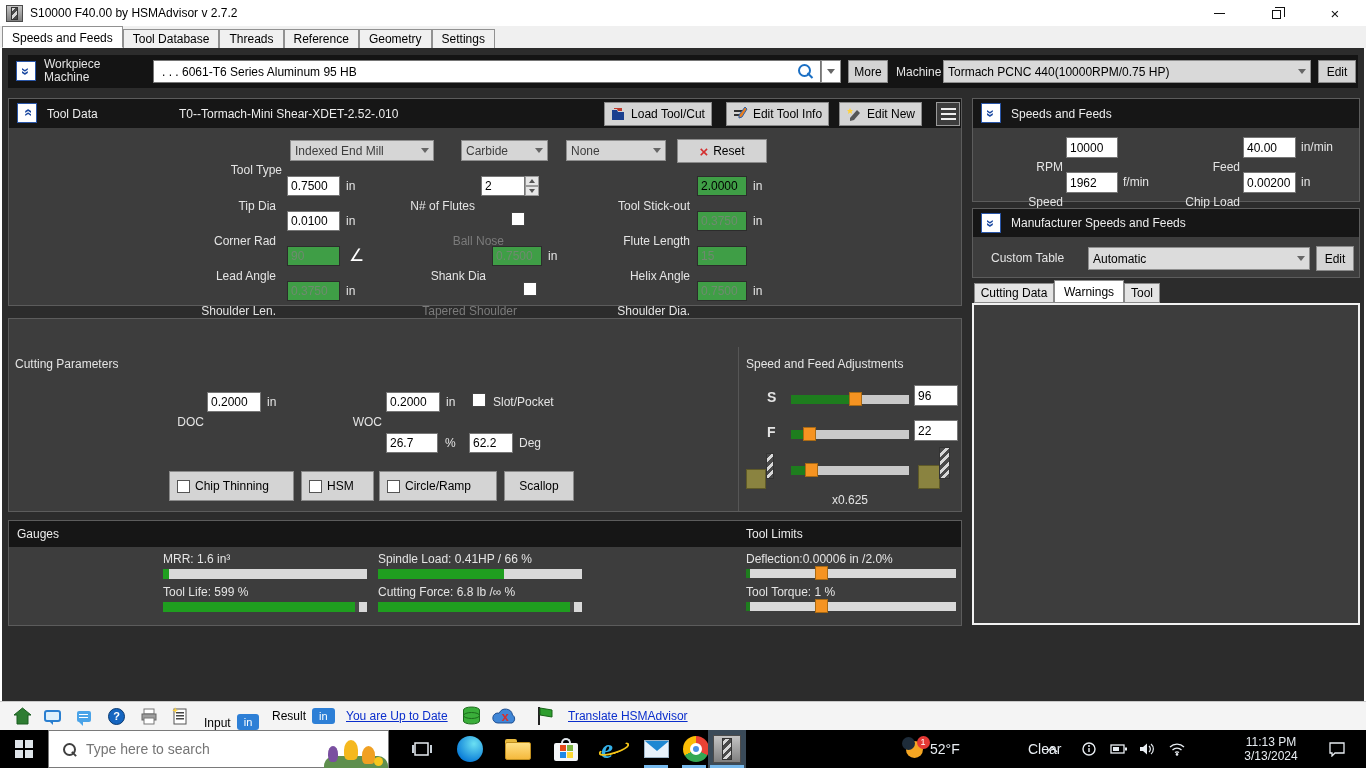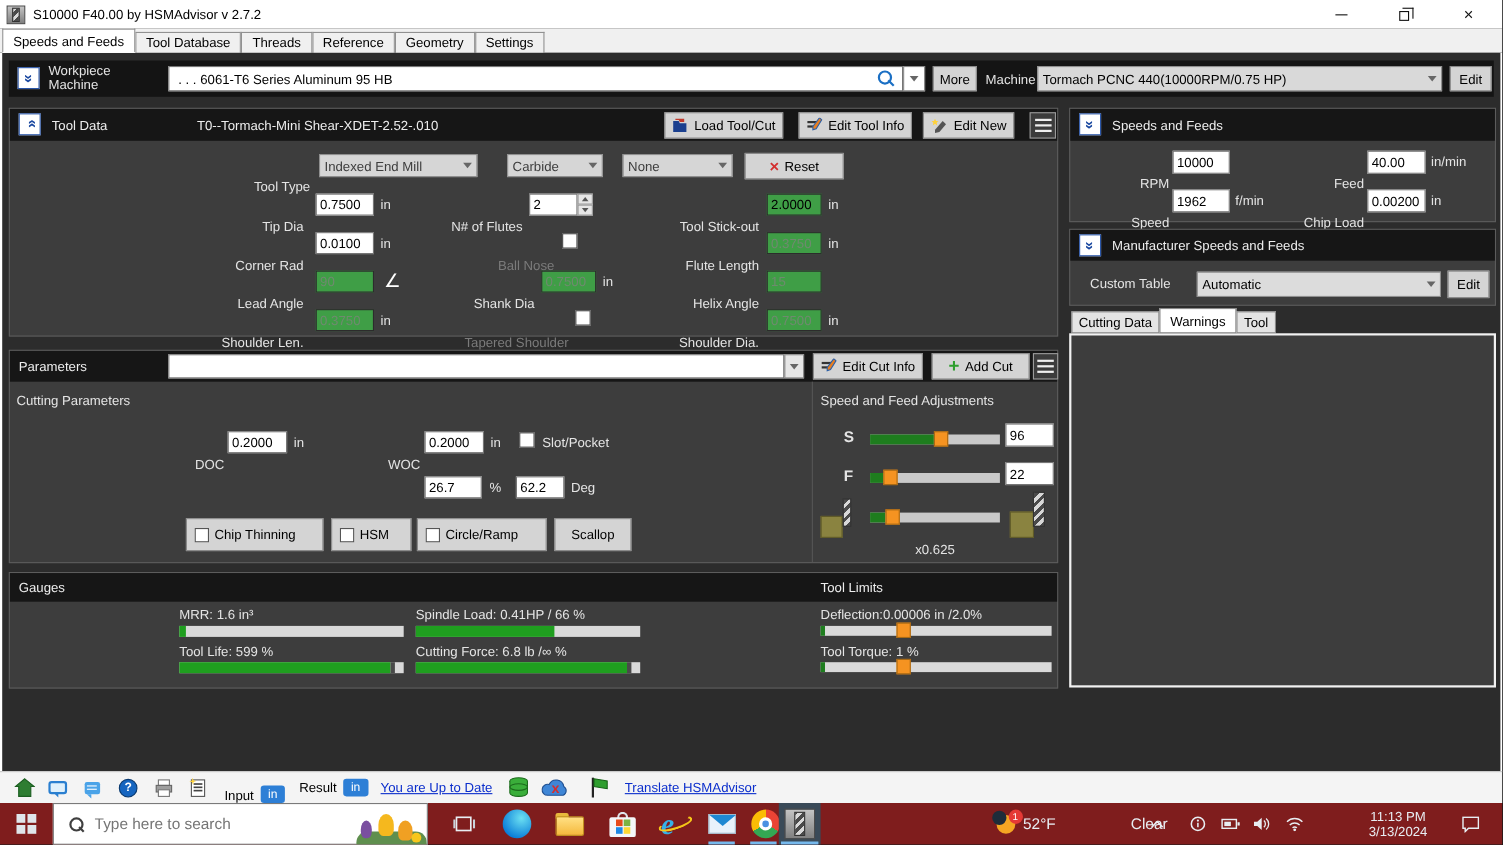--- a/index.html
+++ b/index.html
@@ -72,21 +72,21 @@
   .badge { background:#2d7fd6; color:#fff; border-radius:3px; padding:2px 7px; font-size:11px; }
   .link { color:#0b2ecc; text-decoration:underline; }
   .helpc { width:17px; height:17px; border-radius:50%; background:#1565c0; border:1px solid #0a3a70; color:#fff; font-weight:bold; display:flex; align-items:center; justify-content:center; font-size:11px; }
   .chatA { width:17px; height:12px; border:2px solid #2a7fd0; border-radius:3px; background:#dff0fb; position:relative; }
   .chatA::after { content:""; position:absolute; left:2px; bottom:-5px; border-left:5px solid transparent; border-top:5px solid #2a7fd0; }
   .chatB { width:14px; height:11px; background:#4aa3e8; border-radius:2px; position:relative; }
   .chatB::before { content:""; position:absolute; left:2px; top:3px; width:9px; height:1px; background:#fff; box-shadow:0 3px 0 #fff; }
   .chatB::after { content:""; position:absolute; left:2px; bottom:-4px; border-left:4px solid transparent; border-top:4px solid #4aa3e8; }
 
   
-  .taskbar { position:absolute; left:0; top:730px; width:1366px; height:38px; background:#7f1d1d; color:#e8edf2; }
+  .taskbar { position:absolute; left:0; top:730px; width:1366px; height:38px; background:#000000; color:#e8edf2; }
   .titem { position:absolute; top:0; height:38px; display:flex; align-items:center; justify-content:center; }
   .winlogo { display:grid; grid-template-columns:8px 8px; grid-template-rows:8px 8px; gap:2px; }
   .winlogo i { background:#dfe5ea; }
   .tsearch { position:absolute; left:48px; top:0; width:341px; height:38px; background:#fff; display:flex; align-items:center; border:1px solid #7a7a7a; }
   .tsearch input { border:none; outline:none; flex:1; font-size:14px; color:#333; font-family:"Liberation Sans",sans-serif; }
   .magd { width:13px; height:13px; position:relative; margin:0 10px 0 14px; flex:none; }
   .magd::before { content:""; position:absolute; width:9px; height:9px; border:2px solid #3f3f3f; border-radius:50%; }
   .magd::after { content:""; position:absolute; width:2px; height:6px; background:#3f3f3f; transform:rotate(-45deg); left:10px; top:8px; }
   .magb { width:14px; height:14px; position:relative; }
   .magb::before { content:""; position:absolute; width:9px; height:9px; border:2px solid #1a6fc4; border-radius:50%; }
@@ -249,44 +249,20 @@
       <div class="gfld gdis" style="left:278px;top:182px;width:53px;">0.3750</div>
       <div class="lbl" style="left:337px;top:185px;">in</div>
       <div class="lbl rl dis" style="left:340px;top:185px;width:168px;">Tapered Shoulder</div>
       <div class="cb" style="left:514px;top:183px;"></div>
       <div class="lbl rl" style="left:540px;top:185px;width:141px;">Shoulder Dia.</div>
       <div class="gfld gdis" style="left:688px;top:182px;width:50px;">0.7500</div>
       <div class="lbl" style="left:744px;top:185px;">in</div>
     </div>
 
     <div class="panel" style="left:6px;top:270px;width:954px;height:194px;">
-      <div class="phdr" style="height:28px;">
-        <span class="abs" style="left:8px;top:7px;">Parameters</span>
-        <input class="inp" style="left: 144px; top: 3px; width: 560px; height: 22px;" value="">
-        <div class="btn" style="left:704px;top:3px;width:18px;height:22px;background:#e6e6e6;">
-            <div class="darr" style="margin:0;"></div>
-          </div>
-        <div class="btn" style="left:730px;top:2px;width:100px;height:24px;">
-          <svg width="15" height="14" viewBox="0 0 15 14">
-              <rect x="1" y="3" width="9" height="2" fill="#333"></rect>
-              <rect x="1" y="7" width="7" height="2" fill="#333"></rect>
-              <path d="M14 2 L12 0 L6 8 L6 11 L9 10 Z" fill="#e67e22" stroke="#2a5fa8"></path>
-            </svg>
-          <span>Edit Cut Info</span>
-        </div>
-        <div class="btn" style="left:838px;top:2px;width:89px;height:24px;">
-          <span style="color:#2e9e2e;font-weight:bold;font-size:17px;">+</span>
-          <span>Add Cut</span>
-        </div>
-        <div class="hamb" style="left:930px;top:2px;width:23px;height:24px;">
-            <i></i>
-            <i></i>
-            <i></i>
-          </div>
-      </div>
 
       <div class="lbl" style="left:6px;top:38px;">Cutting Parameters</div>
 
       <div class="lbl rl" style="left:130px;top:76px;width:65px;">DOC</div>
       <input class="inp" style="left: 198px; top: 73px; width: 54px;" value="0.2000">
       <div class="lbl" style="left:258px;top:76px;">in</div>
       <div class="lbl rl" style="left:308px;top:76px;width:65px;">WOC</div>
       <input class="inp" style="left: 377px; top: 73px; width: 54px;" value="0.2000">
       <div class="lbl" style="left:437px;top:76px;">in</div>
       <div class="cb" style="left:463px;top:74px;"></div>

